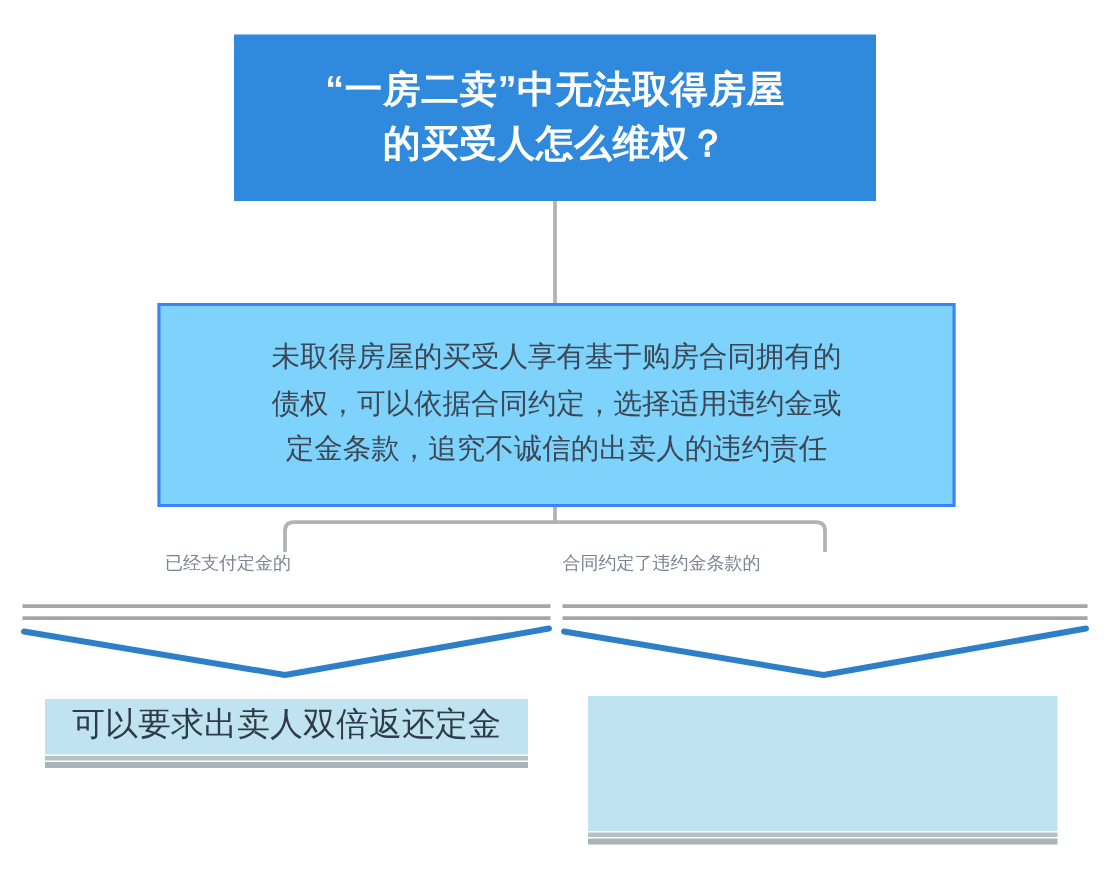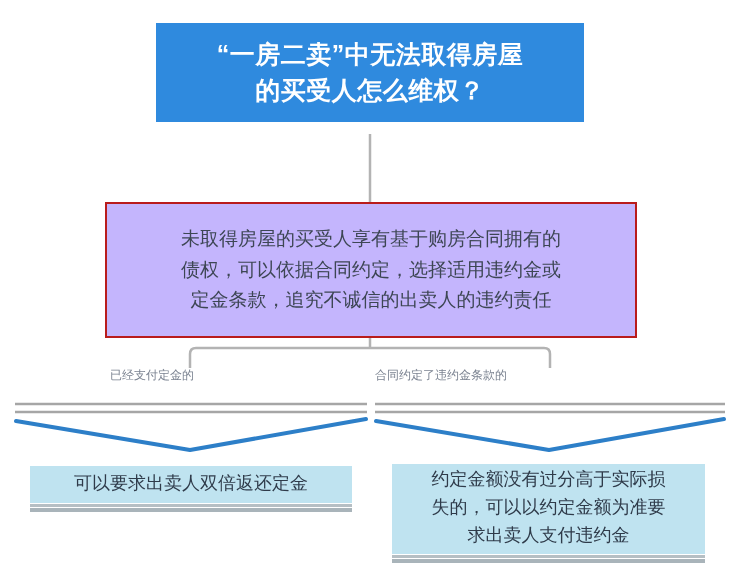--- a/index.html
+++ b/index.html
@@ -22,21 +22,21 @@
     width: 740px;
     height: 587px;
   }
 
   
   .title-box {
     position: absolute;
     left: 156px;
     top: 23px;
     width: 428px;
-    height: 99px;
+    height: 111px;
     background: #2f8ade;
     display: flex;
     align-items: center;
     justify-content: center;
     box-sizing: border-box;
     padding: 0 18px;
   }
   .title-text {
     color: #ffffff;
     font-size: 25px;
@@ -47,22 +47,22 @@
     white-space: pre-line;
   }
 
   
   .main-box {
     position: absolute;
     left: 105px;
     top: 202px;
     width: 532px;
     height: 136px;
-    border: 2px solid #b91c1c;
-    background: #c4b5fd;
+    border: 2px solid #3b82f6;
+    background: #7dd3fc;
     box-sizing: border-box;
     display: flex;
     align-items: center;
     justify-content: center;
     padding: 0 22px;
   }
   .main-text {
     color: #3d4654;
     font-size: 19px;
     line-height: 1.62;
@@ -112,21 +112,21 @@
   .result-box .bar2 {
     position: absolute;
     left: 0;
     bottom: -4px;
     width: 100%;
     height: 3px;
     background: #b6bfc4;
   }
   .result-text {
     color: #2f3b4a;
-    font-size: 18px;
+    font-size: 22px;
     line-height: 1.55;
     text-align: center;
     white-space: pre-line;
   }
 
   .result-left {
     left: 30px;
     top: 466px;
     width: 322px;
     height: 37px;
@@ -176,20 +176,17 @@
   <div class="branch-label left">已经支付定金的</div>
   <div class="branch-label right">合同约定了违约金条款的</div>
 
   <div class="result-box result-left">
     <div class="result-text">可以要求出卖人双倍返还定金</div>
     <div class="bar"></div>
     <div class="bar2"></div>
   </div>
 
   <div class="result-box result-right">
-    <div class="result-text">约定金额没有过分高于实际损
-失的，可以以约定金额为准要
-求出卖人支付违约金</div>
     <div class="bar"></div>
     <div class="bar2"></div>
   </div>
 
 </div>
 
 </body></html>

